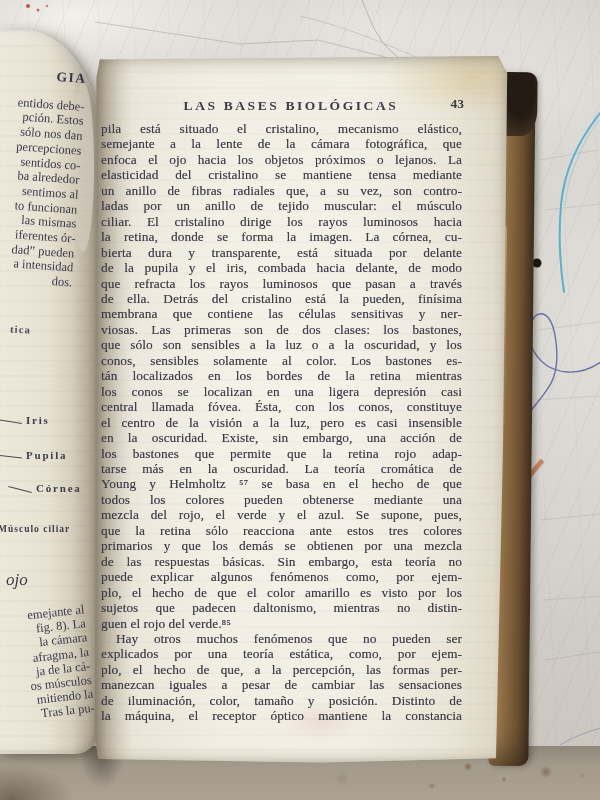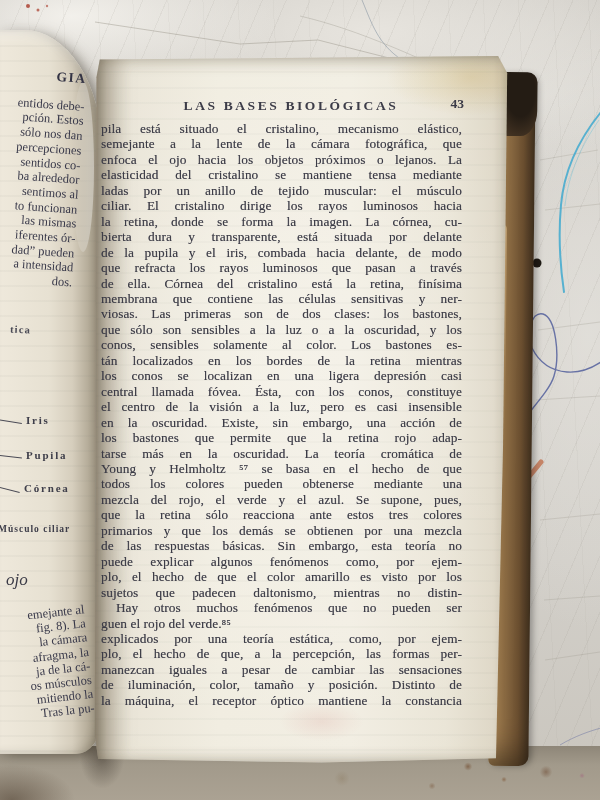--- a/index.html
+++ b/index.html
@@ -66,21 +66,21 @@
   .lp-head{font-weight:bold;font-size:13.5px;letter-spacing:1.5px;margin-bottom:13px;color:#333344;}
 
   .lp-label-tica{position:absolute;top:294px;left:14px;font-size:10.5px;font-weight:bold;
     letter-spacing:1.2px;color:#4a4a55;transform:rotate(2deg);}
 
   .flabel{position:absolute;font-size:11px;font-weight:600;letter-spacing:1.8px;
     color:#3e3e4a;white-space:nowrap;}
   .flabel::before{content:"";position:absolute;top:7px;border-top:1.4px solid #4a4a55;}
   .fl-iris{top:384px;left:30px;}   .fl-iris::before{left:-30px;width:26px;transform:rotate(9deg);}
   .fl-pupila{top:419px;left:30px;} .fl-pupila::before{left:-30px;width:26px;transform:rotate(7deg);}
-  .fl-cornea{top:452px;left:28px;} .fl-cornea::before{left:-28px;width:24px;transform:rotate(14deg);}
+  .fl-cornea{top:452px;left:40px;} .fl-cornea::before{left:-28px;width:24px;transform:rotate(14deg);}
   .fl-musculo{top:494px;left:2px;font-size:9.5px;letter-spacing:1px;} .fl-musculo::before{display:none;}
   .lp-caption{position:absolute;top:540px;left:10px;font-style:italic;font-size:17px;color:#3a3a46;}
 
   .lp-bottom{position:absolute;right:13px;top:572px;transform:rotate(-6deg);
     transform-origin:right center;text-align:right;font-size:12.5px;line-height:14.2px;
     white-space:nowrap;}
 
   
   .page-right{position:absolute;left:94px;top:56px;width:414px;height:708px;
     clip-path:polygon(1.4% .5%, 97.6% 0%, 99.8% 2.4%, 98.8% 55%, 97.1% 99.2%, 55% 99.8%, 1% 99.3%, .2% 96%, .6% 3%);
@@ -186,49 +186,50 @@
       <div class="header-row">
         <span class="header-title">LAS BASES BIOLÓGICAS</span>
         <span class="page-num">43</span>
       </div>
 
       <div class="text-block">
         <div class="rline">pila está situado el cristalino, mecanismo elástico,</div>
         <div class="rline">semejante a la lente de la cámara fotográfica, que</div>
         <div class="rline">enfoca el ojo hacia los objetos próximos o lejanos. La</div>
         <div class="rline">elasticidad del cristalino se mantiene tensa mediante</div>
+        <div class="rline">un anillo de fibras radiales que, a su vez, son contro-</div>
         <div class="rline">ladas por un anillo de tejido muscular: el músculo</div>
         <div class="rline">ciliar. El cristalino dirige los rayos luminosos hacia</div>
         <div class="rline">la retina, donde se forma la imagen. La córnea, cu-</div>
         <div class="rline">bierta dura y transparente, está situada por delante</div>
         <div class="rline">de la pupila y el iris, combada hacia delante, de modo</div>
         <div class="rline">que refracta los rayos luminosos que pasan a través</div>
-        <div class="rline">de ella. Córnea del cristalino está la retina, finísima</div>
+        <div class="rline">de ella. Detrás del cristalino está la pueden, finísima</div>
         <div class="rline">membrana que contiene las células sensitivas y ner-</div>
         <div class="rline">viosas. Las primeras son de dos clases: los bastones,</div>
         <div class="rline">que sólo son sensibles a la luz o a la oscuridad, y los</div>
         <div class="rline">conos, sensibles solamente al color. Los bastones es-</div>
         <div class="rline">tán localizados en los bordes de la retina mientras</div>
         <div class="rline">los conos se localizan en una ligera depresión casi</div>
         <div class="rline">central llamada fóvea. Ésta, con los conos, constituye</div>
         <div class="rline">el centro de la visión a la luz, pero es casi insensible</div>
         <div class="rline">en la oscuridad. Existe, sin embargo, una acción de</div>
         <div class="rline">los bastones que permite que la retina rojo adap-</div>
         <div class="rline">tarse más en la oscuridad. La teoría cromática de</div>
         <div class="rline">Young y Helmholtz ⁵⁷ se basa en el hecho de que</div>
         <div class="rline">todos los colores pueden obtenerse mediante una</div>
         <div class="rline">mezcla del rojo, el verde y el azul. Se supone, pues,</div>
         <div class="rline">que la retina sólo reacciona ante estos tres colores</div>
         <div class="rline">primarios y que los demás se obtienen por una mezcla</div>
         <div class="rline">de las respuestas básicas. Sin embargo, esta teoría no</div>
         <div class="rline">puede explicar algunos fenómenos como, por ejem-</div>
         <div class="rline">plo, el hecho de que el color amarillo es visto por los</div>
         <div class="rline">sujetos que padecen daltonismo, mientras no distin-</div>
+        <div class="rline pend">guen el rojo del verde.⁸⁵</div>
         <div class="rline pindent">Hay otros muchos fenómenos que no pueden ser</div>
-        <div class="rline pend">guen el rojo del verde.⁸⁵</div>
         <div class="rline">explicados por una teoría estática, como, por ejem-</div>
         <div class="rline">plo, el hecho de que, a la percepción, las formas per-</div>
         <div class="rline">manezcan iguales a pesar de cambiar las sensaciones</div>
         <div class="rline">de iluminación, color, tamaño y posición. Distinto de</div>
         <div class="rline">la máquina, el receptor óptico mantiene la constancia</div>
       </div>
     </div>
 
   </div>
 </div>

